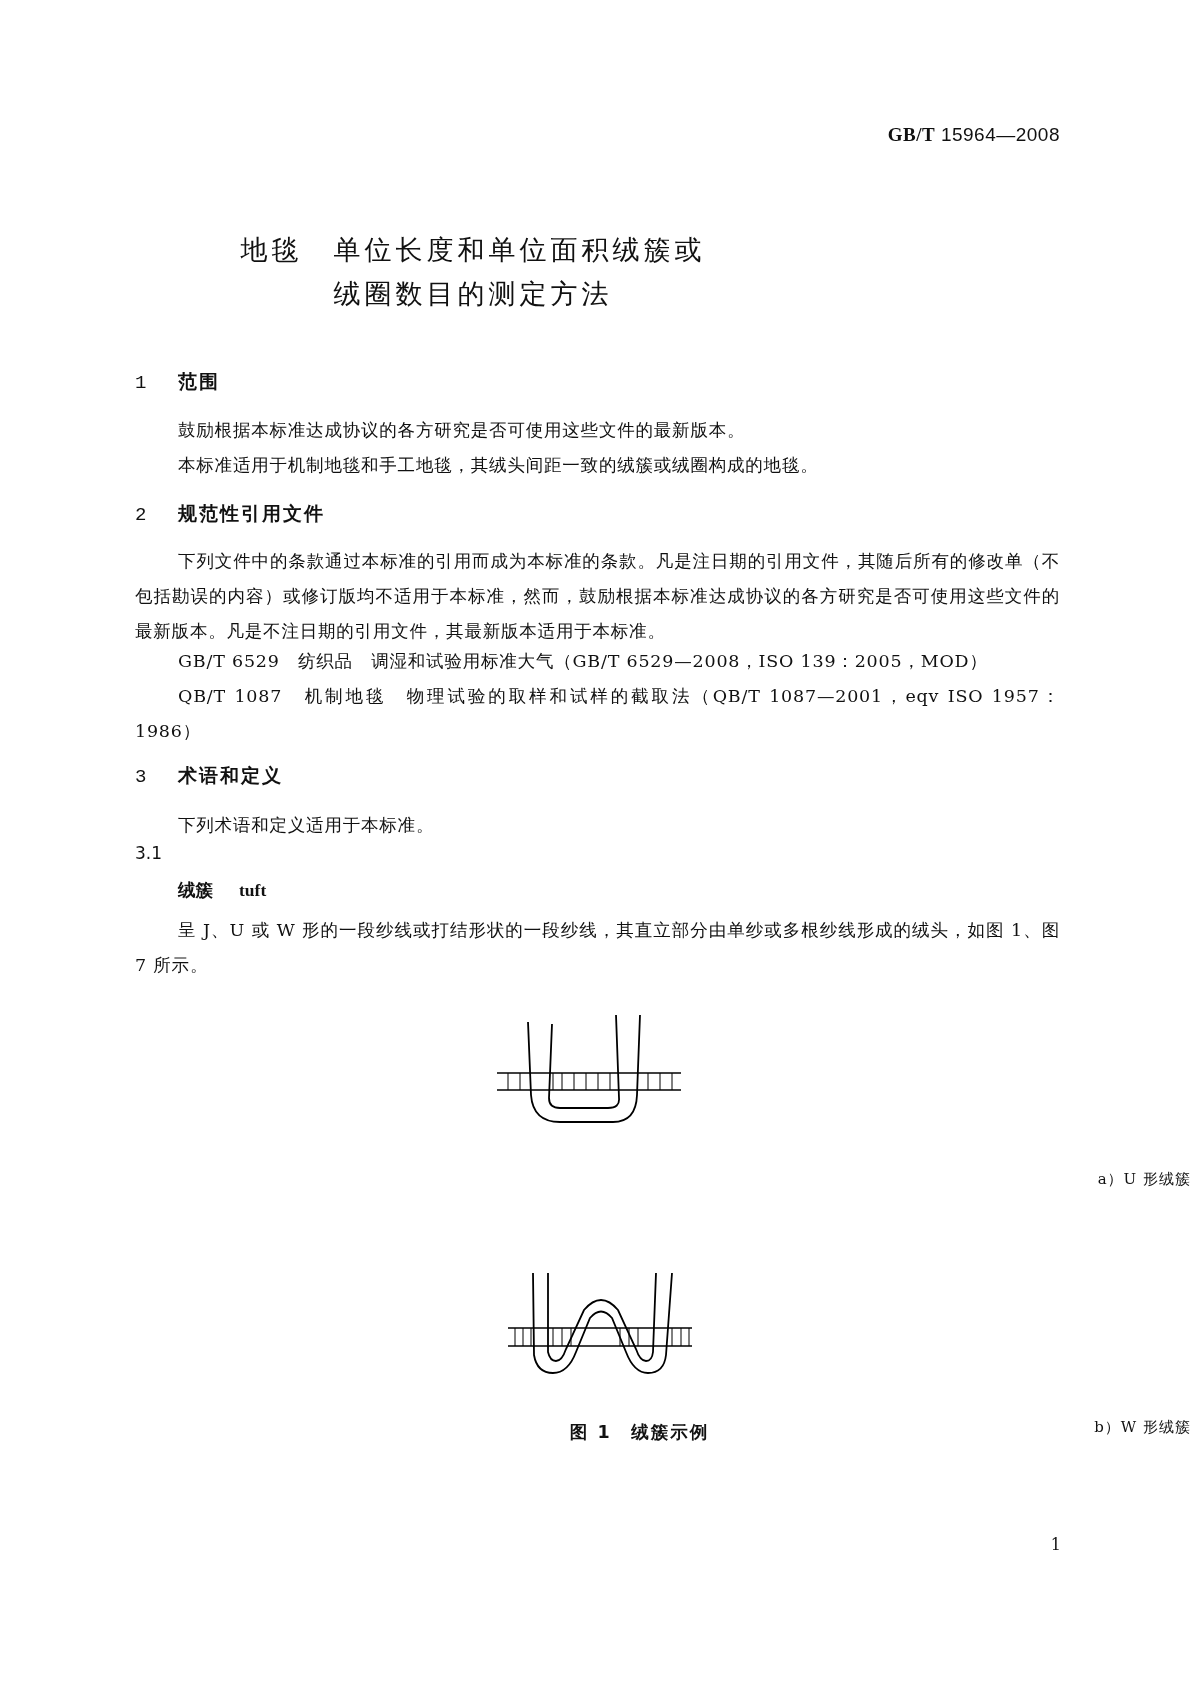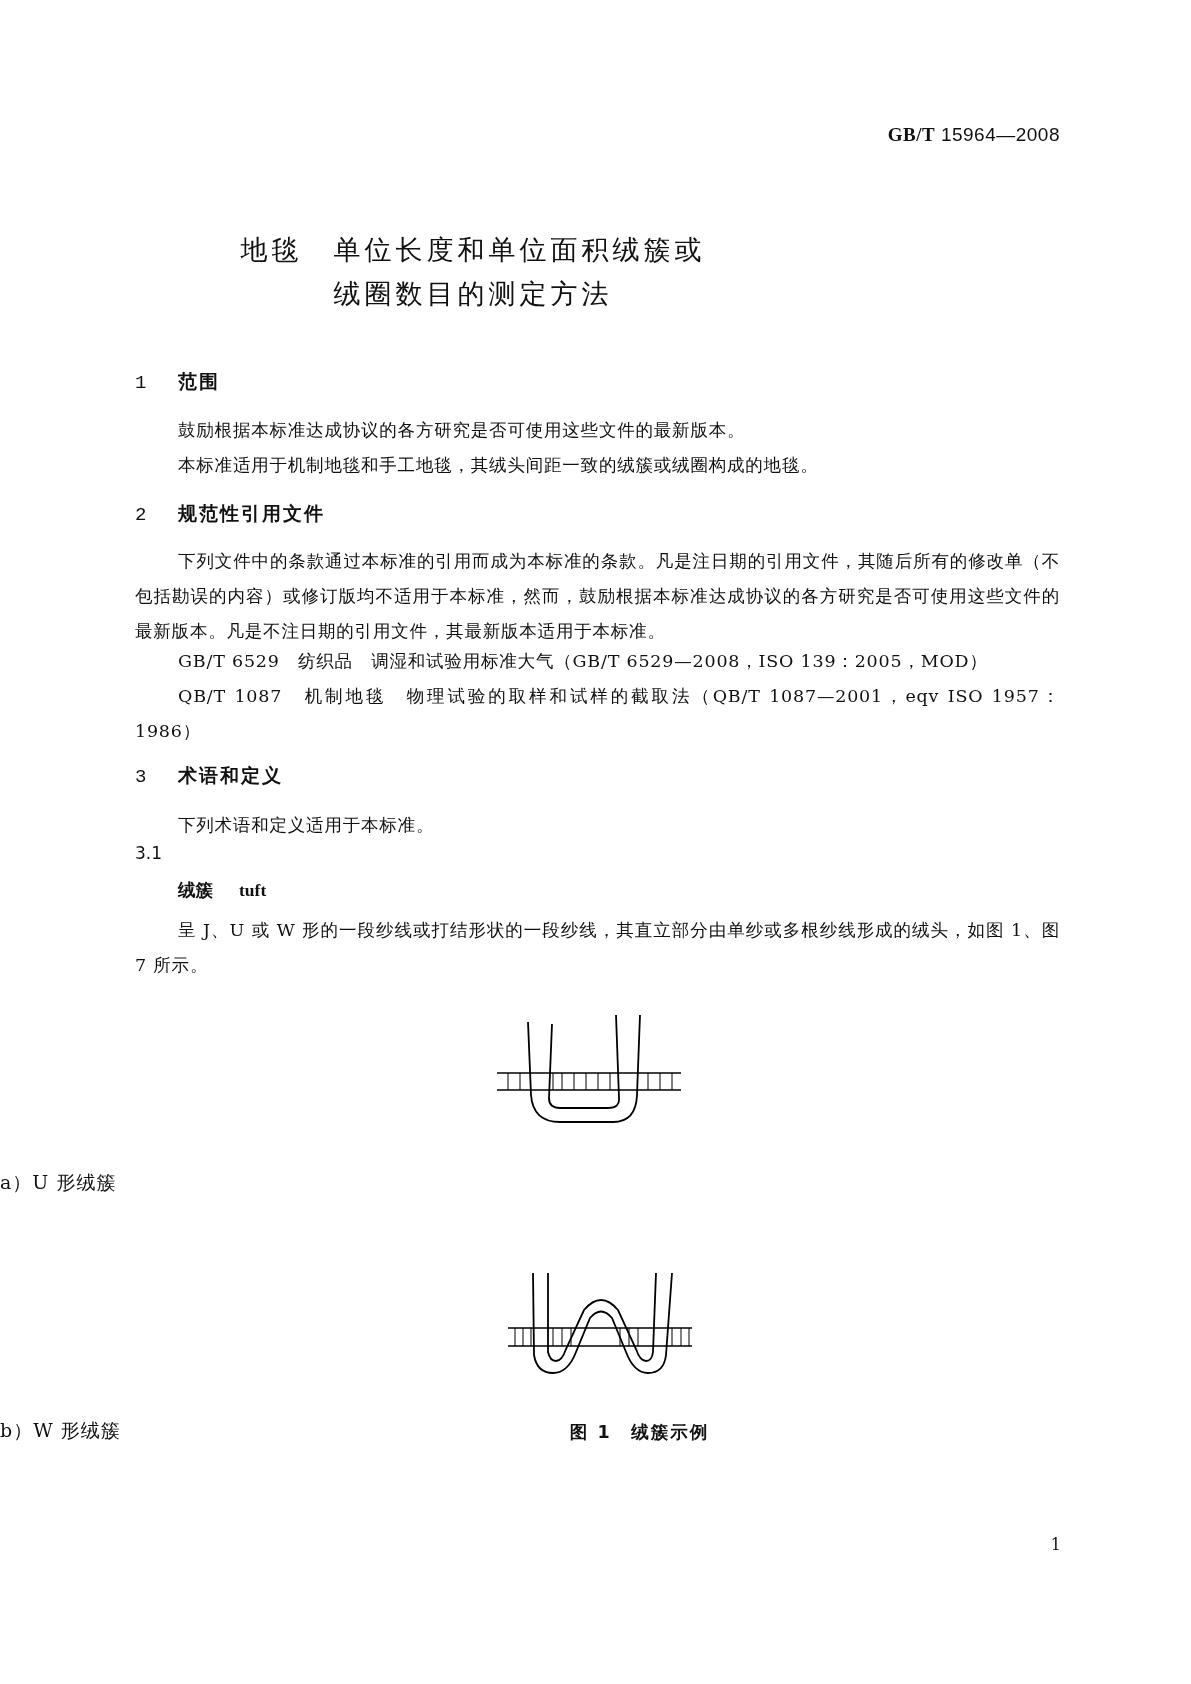--- a/index.html
+++ b/index.html
@@ -12,21 +12,21 @@
   .title { left: 0; width: 946px; text-align: center; font-size: 27px;
            letter-spacing: 4px; font-family: "DejaVu Sans", "Liberation Sans", sans-serif; }
   .title.l1 { top: 232px; }
   .title.l2 { top: 276px; }
   .sec { left: 135px; font-size: 19px; font-weight: bold; letter-spacing: 2px;
          font-family: Liberation Mono, monospace; }
   .sec .num { display: inline-block; width: 43px; font-weight: normal; }
   .para { left: 135px; width: 925px; font-size: 17.5px; line-height: 35px;
           text-align: justify; text-indent: 43px; letter-spacing: 0.8px; }
   .line { left: 178px; font-size: 17.5px; letter-spacing: 0.8px; white-space: nowrap; }
-  .caption { left: 0; width: 1191px; text-align: left; font-size: 19px; letter-spacing: 1px; }
+  .caption { left: 0; width: 1191px; text-align: right; font-size: 15px; letter-spacing: 1px; }
   .fig-title { left: 0; width: 1191px; text-align: center; font-size: 17.5px; font-weight: bold;
                letter-spacing: 2px; font-family: "DejaVu Sans", "Liberation Sans", sans-serif; }
   .pagenum { right: 130px; top: 1535px; font-size: 16px; }
   svg { position: absolute; overflow: visible; }
 </style>
 </head>
 <body>
 
 <div class="abs std-code">
   <span class="gb">GB/T</span>

